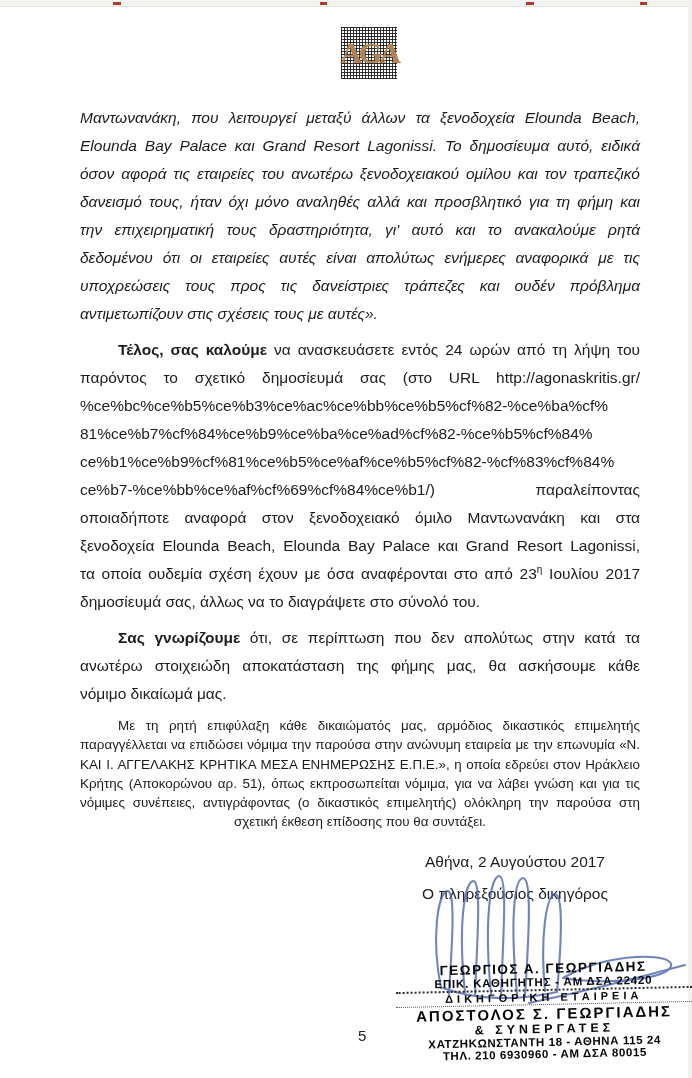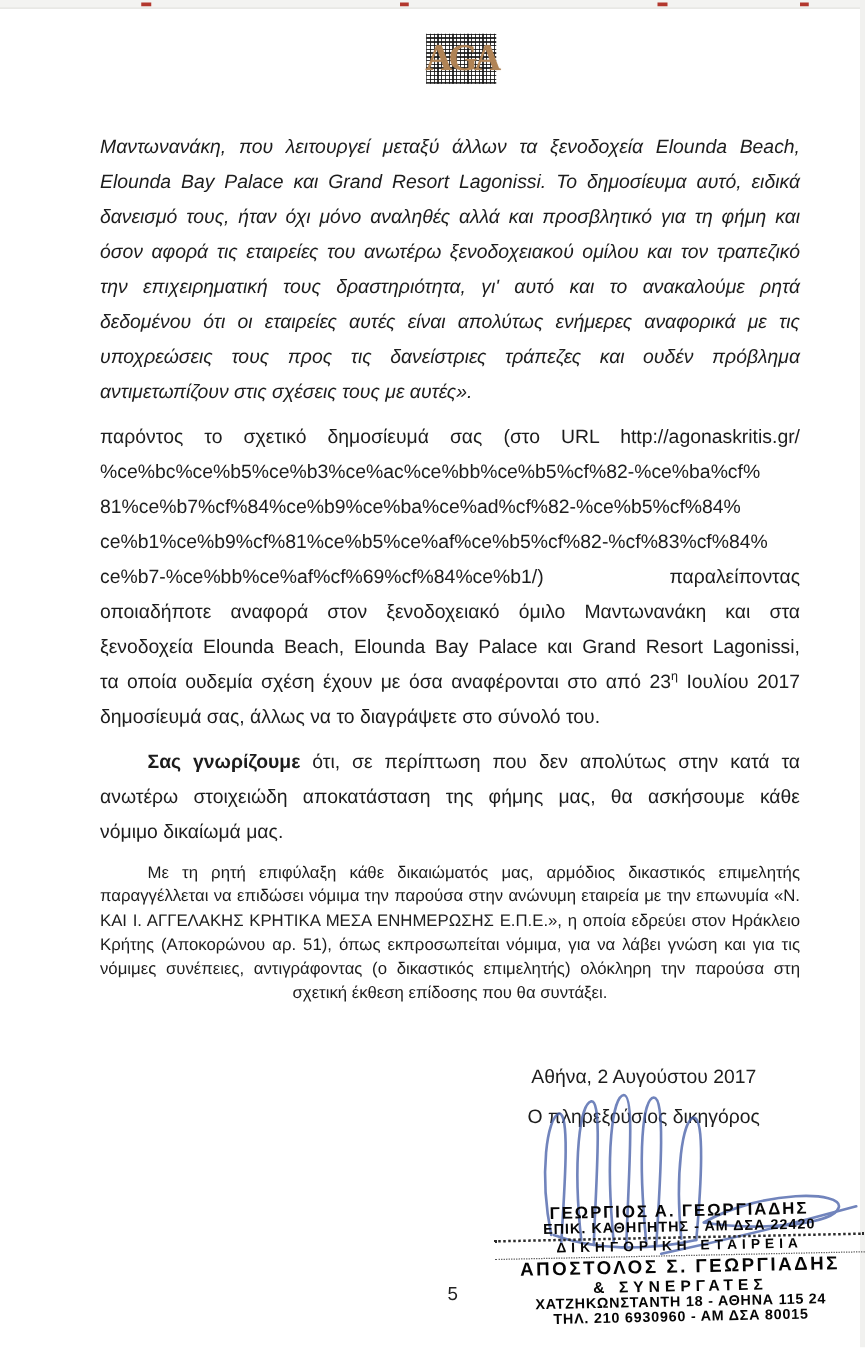--- a/index.html
+++ b/index.html
@@ -11,21 +11,21 @@
   
   .edge-top{position:absolute;left:0;top:0;width:692px;height:6px;background:#f3f3f1;border-bottom:1px solid #e3e3e0;}
   .edge-right{position:absolute;right:0;top:0;width:4px;height:1078px;background:#f1f1ef;}
   .redmark{position:absolute;height:3px;background:#b3382e;top:2px;}
   .rm1{left:113px;width:8px;}
   .rm2{left:320px;width:7px;}
   .rm3{left:526px;width:8px;}
   .rm4{left:640px;width:7px;}
   
   .watermark{
-    position:absolute;left:341px;top:27px;width:56px;height:40px;
+    position:absolute;left:341px;top:27px;width:56px;height:52px;
     background:
       repeating-linear-gradient(0deg,rgba(20,20,20,.85) 0 1px,transparent 1px 3px),
       repeating-linear-gradient(90deg,rgba(20,20,20,.85) 0 1px,transparent 1px 3px);
     display:flex;align-items:center;justify-content:center;text-align:right;
   }
   .watermark span{
     color:#b08355;font-family:"Liberation Serif",serif;
     font-size:30px;line-height:1;letter-spacing:-3px;font-weight:bold;
     text-shadow:0 0 1px rgba(176,131,85,.6);
   }
@@ -74,31 +74,32 @@
 
 <div class="watermark">
   <span>AGA</span>
 </div>
 
 <div class="textblock">
 
   <div class="quote">
     <div class="ln j">Μαντωνανάκη, που λειτουργεί μεταξύ άλλων τα ξενοδοχεία Elounda Beach,</div>
     <div class="ln j">Elounda Bay Palace και Grand Resort Lagonissi. Το δημοσίευμα αυτό, ειδικά</div>
+    <div class="ln j">όσον αφορά τις εταιρείες του ανωτέρω ξενοδοχειακού ομίλου και τον τραπεζικό</div>
     <div class="ln j">δανεισμό τους, ήταν όχι μόνο αναληθές αλλά και προσβλητικό για τη φήμη και</div>
-    <div class="ln j">όσον αφορά τις εταιρείες του ανωτέρω ξενοδοχειακού ομίλου και τον τραπεζικό</div>
     <div class="ln j">την επιχειρηματική τους δραστηριότητα, γι' αυτό και το ανακαλούμε ρητά</div>
     <div class="ln j">δεδομένου ότι οι εταιρείες αυτές είναι απολύτως ενήμερες αναφορικά με τις</div>
     <div class="ln j">υποχρεώσεις τους προς τις δανείστριες τράπεζες και ουδέν πρόβλημα</div>
     <div class="ln l">αντιμετωπίζουν στις σχέσεις τους με αυτές».</div>
   </div>
 
   <div class="gap"></div>
 
   <div>
+    <div class="ln j indent"><span class="lead">Τέλος, σας καλούμε</span><span> να ανασκευάσετε εντός 24 ωρών από τη λήψη του</span></div>
     <div class="ln j">παρόντος το σχετικό δημοσίευμά σας (στο URL http://agonaskritis.gr/</div>
     <div class="ln l">%ce%bc%ce%b5%ce%b3%ce%ac%ce%bb%ce%b5%cf%82-%ce%ba%cf%</div>
     <div class="ln l">81%ce%b7%cf%84%ce%b9%ce%ba%ce%ad%cf%82-%ce%b5%cf%84%</div>
     <div class="ln l">ce%b1%ce%b9%cf%81%ce%b5%ce%af%ce%b5%cf%82-%cf%83%cf%84%</div>
     <div class="ln j"><span>ce%b7-%ce%bb%ce%af%cf%69%cf%84%ce%b1/)</span> <span>παραλείποντας</span></div>
     <div class="ln j">οποιαδήποτε αναφορά στον ξενοδοχειακό όμιλο Μαντωνανάκη και στα</div>
     <div class="ln j">ξενοδοχεία Elounda Beach, Elounda Bay Palace και Grand Resort Lagonissi,</div>
     <div class="ln j"><span>τα οποία ουδεμία σχέση έχουν με όσα αναφέρονται στο από 23</span><sup class="ord">η</sup><span> Ιουλίου 2017</span></div>
     <div class="ln l">δημοσίευμά σας, άλλως να το διαγράψετε στο σύνολό του.</div>
   </div>

